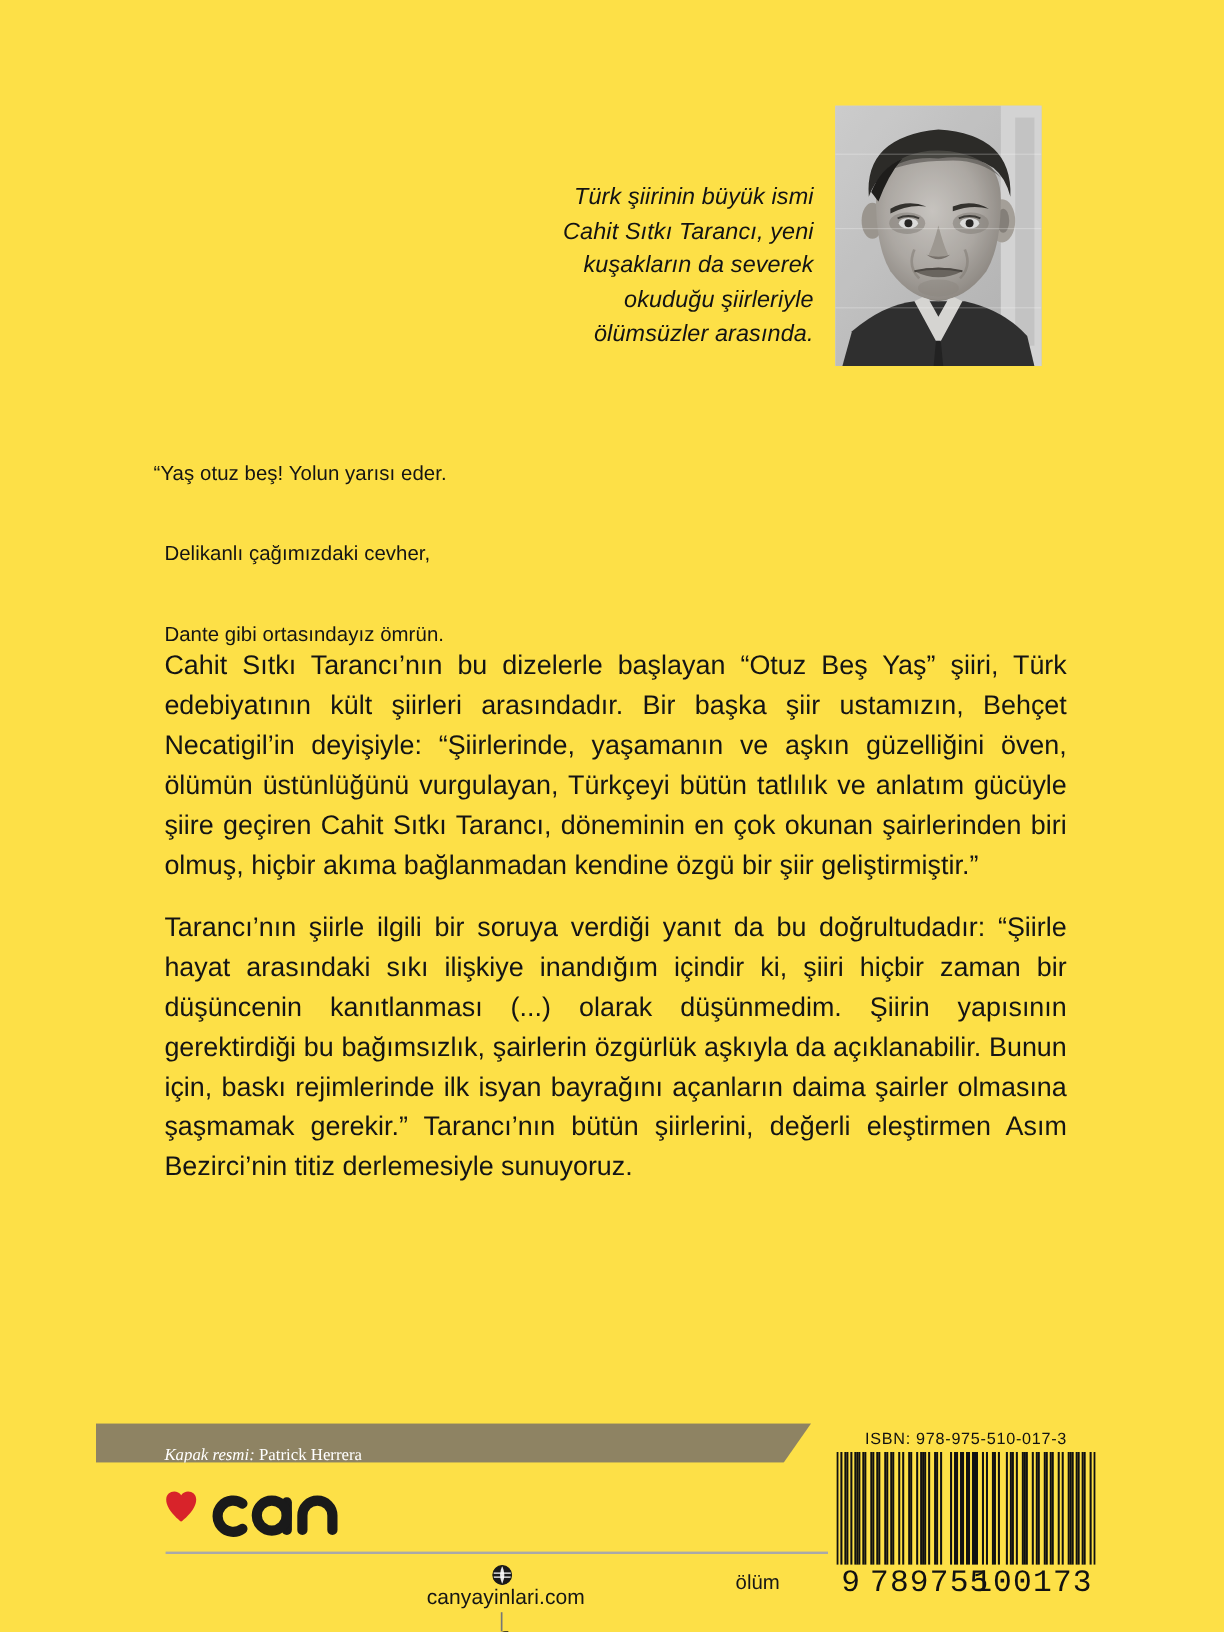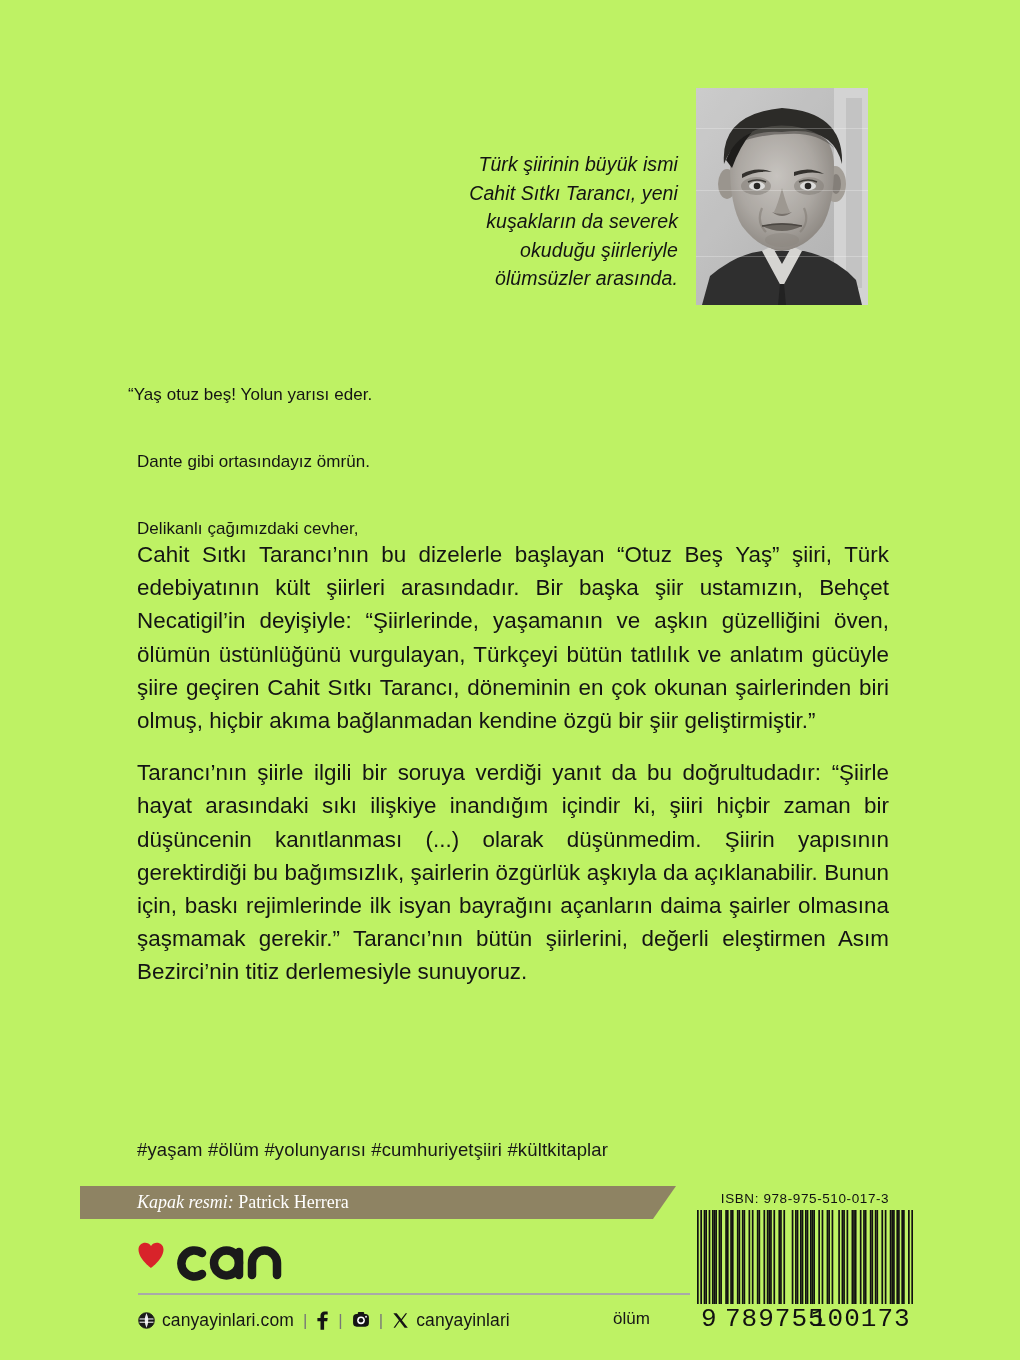--- a/index.html
+++ b/index.html
@@ -13,21 +13,21 @@
     position: relative;
     overflow: hidden;
     font-family: "Liberation Sans", sans-serif;
     color: #1a1a1a;
     -webkit-font-smoothing: antialiased;
   }
 
   .page {
     position: absolute;
     inset: 0;
-    background: #bef264;
+    background: #fde047;
   }
 
   
   .top-block {
     position: absolute;
     left: 0;
     top: 88px;
     width: 1020px;
     height: 220px;
   }
@@ -105,23 +105,23 @@
     left: 80px;
     top: 1186px;
     width: 596px;
     height: 33px;
     background: #8e8363;
     clip-path: polygon(0 0, 596px 0, 573px 33px, 0 33px);
   }
   .credit-bar .credit-text {
     position: absolute;
     left: 57px;
-    top: 5px;
+    top: 16px;
     font-family: "Liberation Serif", serif;
-    font-size: 18px;
+    font-size: 14px;
     line-height: 23px;
     color: #ffffff;
     white-space: nowrap;
   }
   .credit-bar .credit-text .label {
     font-style: italic;
   }
 
   
   .logo {
@@ -145,20 +145,21 @@
 
   
   .footer-row {
     position: absolute;
     left: 138px;
     top: 1304px;
     width: 560px;
     height: 32px;
     display: flex;
     align-items: center;
+    flex-direction: column;
   }
   .footer-row .sep {
     color: #777;
     font-size: 17px;
     margin: 0 9px;
     line-height: 1;
   }
   .footer-row .site-text,
   .footer-row .handle-text {
     font-size: 17.5px;
@@ -292,30 +293,29 @@
           <rect x="0" y="168" width="172" height="1" fill="#fff"></rect>
         </g>
       </svg>
     </div>
 
     <div class="blurb">Türk şiirinin büyük ismi Cahit Sıtkı Tarancı, yeni kuşakların da severek okuduğu şiirleriyle ölümsüzler arasında.</div>
   </div>
 
   <div class="poem">
     <div class="first-line">“Yaş otuz beş! Yolun yarısı eder.</div>
+    <div>Delikanlı çağımızdaki cevher,</div>
     <div>Dante gibi ortasındayız ömrün.</div>
-    <div>Delikanlı çağımızdaki cevher,</div>
   </div>
 
   <div class="body-copy">
     <p>Cahit Sıtkı Tarancı’nın bu dizelerle başlayan “Otuz Beş Yaş” şiiri, Türk edebiyatının kült şiirleri arasındadır. Bir başka şiir ustamızın, Behçet Necatigil’in deyişiyle: “Şiirlerinde, yaşamanın ve aşkın güzelliğini öven, ölümün üstünlüğünü vurgulayan, Türkçeyi bütün tatlılık ve anlatım gücüyle şiire geçiren Cahit Sıtkı Tarancı, döneminin en çok okunan şairlerinden biri olmuş, hiçbir akıma bağlanmadan kendine özgü bir şiir geliştirmiştir.”</p>
     <p>Tarancı’nın şiirle ilgili bir soruya verdiği yanıt da bu doğrultudadır: “Şiirle hayat arasındaki sıkı ilişkiye inandığım içindir ki, şiiri hiçbir zaman bir düşüncenin kanıtlanması (...) olarak düşünmedim. Şiirin yapısının gerektirdiği bu bağımsızlık, şairlerin özgürlük aşkıyla da açıklanabilir. Bunun için, baskı rejimlerinde ilk isyan bayrağını açanların daima şairler olmasına şaşmamak gerekir.” Tarancı’nın bütün şiirlerini, değerli eleştirmen Asım Bezirci’nin titiz derlemesiyle sunuyoruz.</p>
   </div>
 
-  <div class="hashtags">#yaşam #ölüm #yolunyarısı #cumhuriyetşiiri #kültkitaplar</div>
 
   <div class="credit-bar">
     <div class="credit-text"><span class="label">Kapak resmi:</span><span> Patrick Herrera</span></div>
   </div>
 
   <div class="logo">
     <svg width="160" height="52" viewBox="0 0 160 52" aria-hidden="true">
       <path d="M17.5 12.5 C17.5 5.5 8.5 3.5 5 9 C1.5 3.5 -7.5 5.5 -7.5 12.5 C-7.5 22 5 31 5 31 C5 31 17.5 22 17.5 12.5 Z" transform="translate(8,3)" fill="#d8232a"></path>
       <g fill="none" stroke="#1a1a1a" stroke-width="8.5" stroke-linecap="round">
         <path d="M64 19 A13 13 0 1 0 64 40"></path>

